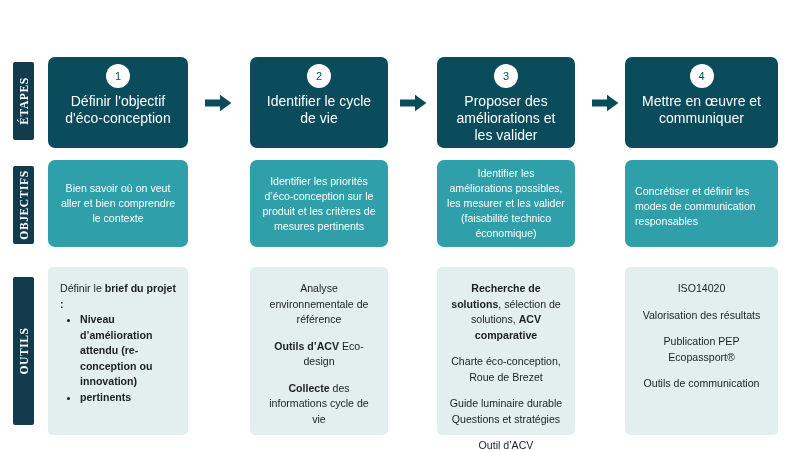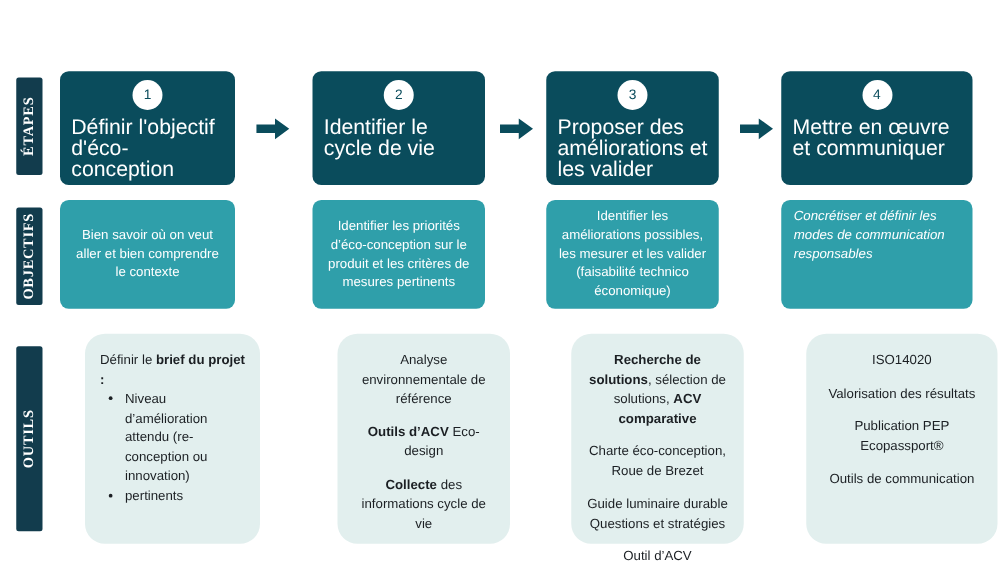--- a/index.html
+++ b/index.html
@@ -70,22 +70,23 @@
     color: #0a4c5c;
     font-size: 11px;
     font-weight: 400;
     display: flex;
     align-items: center;
     justify-content: center;
     margin-bottom: 5px;
     flex: none;
   }
   .step-title {
-    font-size: 17px;
+    font-size: 14px;
     line-height: 17px;
+    text-align: center;
     padding: 0 9px;
     font-weight: 400;
     color: #ffffff;
   }
 
   
   .arrow {
     position: absolute;
     top: 94px;
     width: 27px;
@@ -97,56 +98,55 @@
     top: 160px;
     height: 87px;
     background: #2f9faa;
     border-radius: 7px;
     color: #ffffff;
     display: flex;
     align-items: center;
     justify-content: center;
   }
   .obj-box.top-align {
-    align-items: flex-start;
+    align-items: center;
     padding-top: 6px;
-    font-style: italic;
   }
   .obj-text {
     font-size: 10.6px;
     line-height: 15px;
     text-align: center;
     padding: 0 10px;
   }
   .obj-text.left {
     text-align: left;
   }
 
   
   .tool-box {
     top: 267px;
     height: 168px;
     background: #e2efee;
-    border-radius: 16px;
+    border-radius: 5px;
     color: #1b1f23;
     padding: 14px 12px 10px 12px;
     font-size: 10.6px;
     line-height: 15.5px;
-    margin-left: 20px;
   }
   .tool-box .center { text-align: center; }
   .tool-box .left   { text-align: left; }
   .tool-p { margin: 0 0 11px 0; }
   .tool-p:last-child { margin-bottom: 0; }
   b { font-weight: 700; }
 
   ul.bullets {
     margin: 0;
     padding-left: 20px;
     list-style: disc;
+    font-weight: bold;
   }
   ul.bullets li {
     margin: 0;
     line-height: 15.5px;
   }
 
   
   .c1 { left: 48px;  width: 140px; }
   .c2 { left: 250px; width: 138px; }
   .c3 { left: 437px; width: 138px; }

